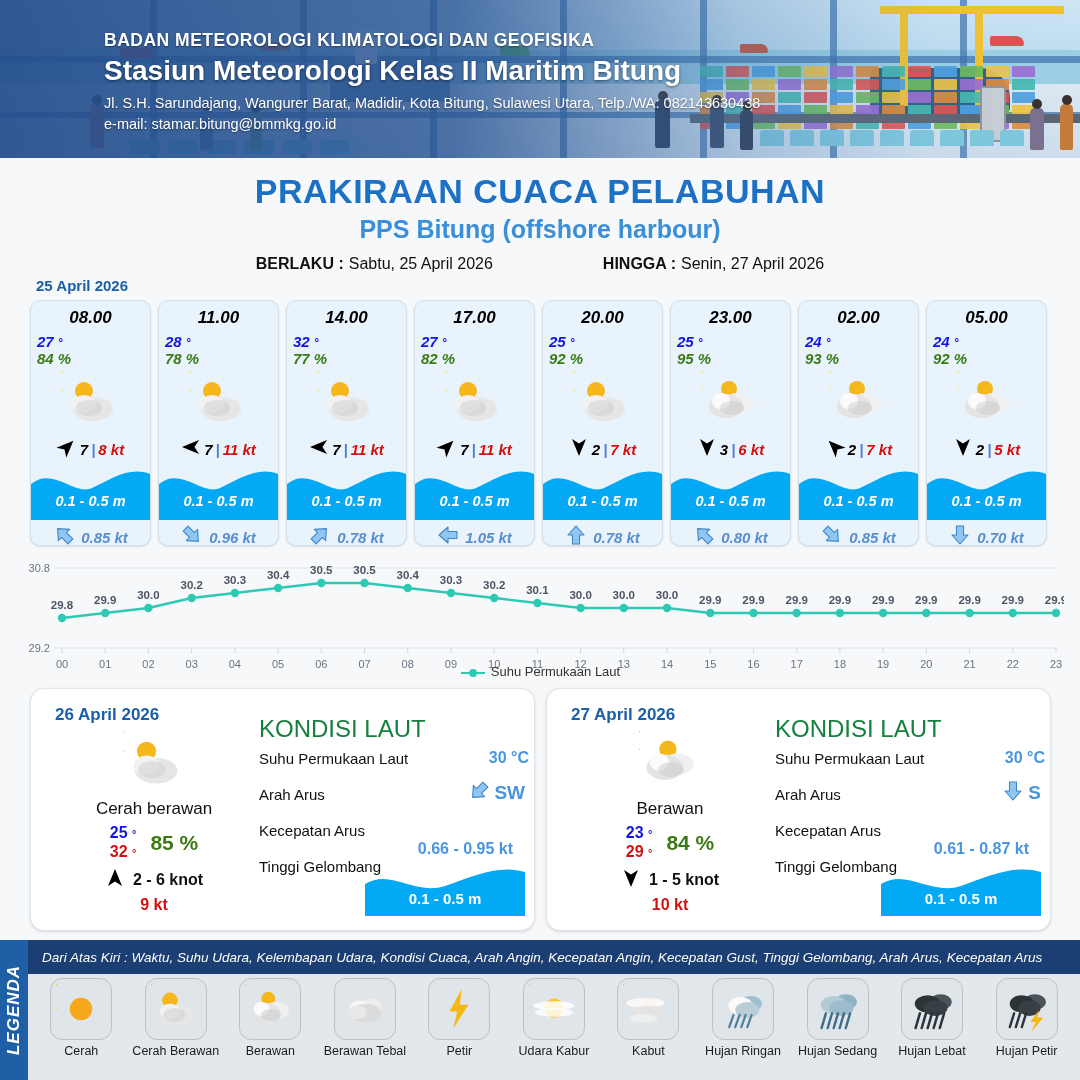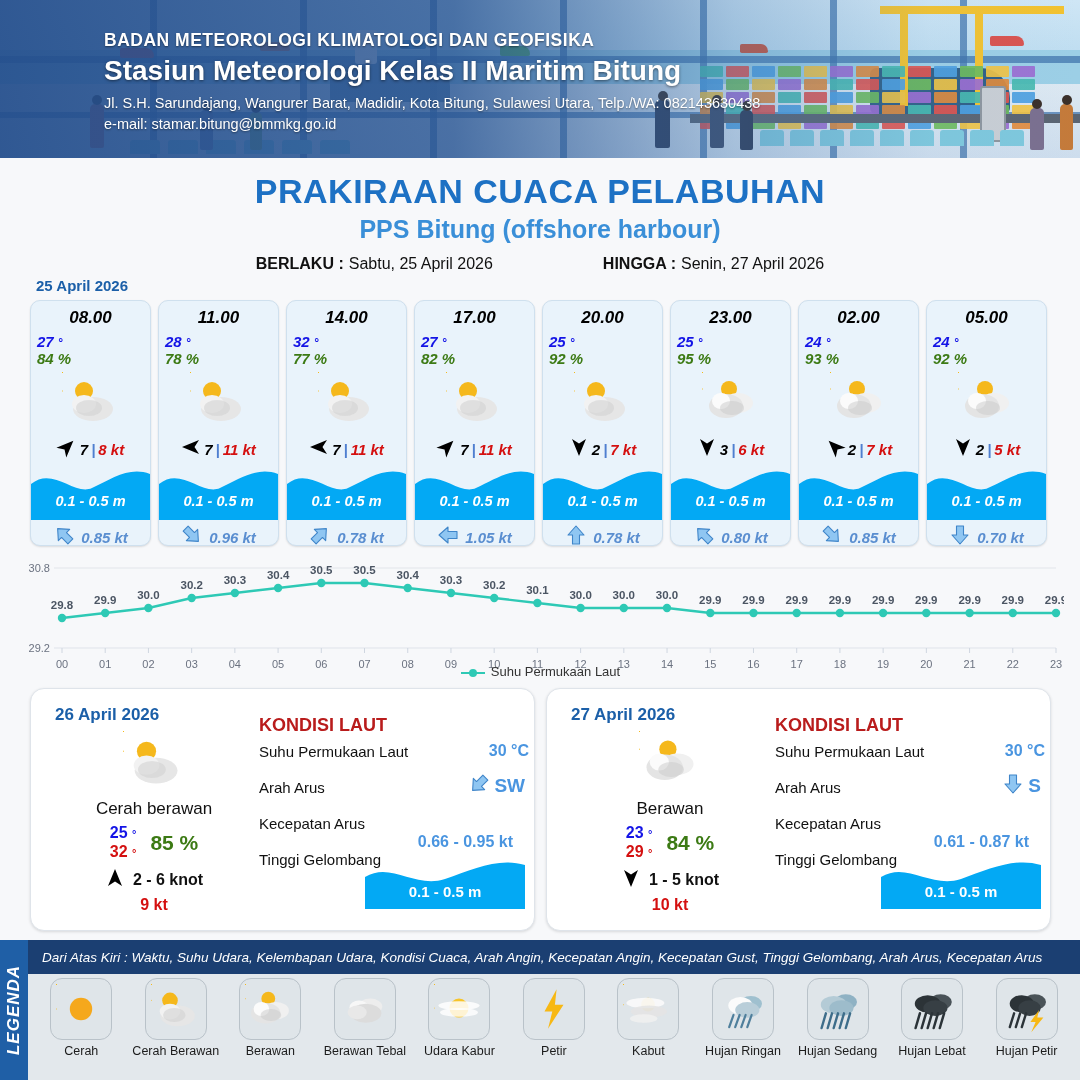--- a/index.html
+++ b/index.html
@@ -96,21 +96,21 @@
   .dp-temps { text-align:left; }
   .dp-tmin { font-size:16px; font-weight:bold; color:#1414e6; }
   .dp-tmax { font-size:16px; font-weight:bold; color:#d41010; margin-top:1px; }
   .dp-temps .deg { font-size:11px; }
   .dp-hum { font-size:21px; font-weight:bold; color:#3c7a14; }
   .dp-wind { display:flex; align-items:center; justify-content:center; gap:8px; margin-top:7px; }
   .dp-wspd { font-size:16px; font-weight:bold; color:#111; }
   .dp-gust { font-size:16px; font-weight:bold; color:#d41010; margin-top:4px; }
 
   .dp-right { position:absolute; left:228px; top:26px; width:270px; }
-  .dp-h { font-size:18px; font-weight:bold; color:#b91c1c; margin-bottom:5px; }
+  .dp-h { font-size:24px; font-weight:normal; color:#15803d; margin-bottom:5px; }
   .dp-line { position:relative; height:36px; }
   .dp-k { font-size:15px; color:#111; position:absolute; left:0; top:2px; }
   .dp-v { font-size:16px; font-weight:bold; color:#4a95e0; position:absolute; right:0; top:1px; }
   .dp-v2 { font-size:16px; font-weight:bold; color:#4a95e0; position:absolute; right:16px; top:20px; }
   .dp-dirwrap { position:absolute; right:4px; top:-4px; display:flex; align-items:center; gap:4px; }
   .dp-dir { font-size:19px; font-weight:bold; color:#4a95e0; }
   .dp-wavebox { position:absolute; right:4px; bottom:-4px; width:160px; height:52px; }
   .dp-wavetxt { position:absolute; left:0; bottom:9px; width:100%; text-align:center;
     font-size:15px; font-weight:bold; color:#fff; }
 
@@ -1131,20 +1131,28 @@
       <ellipse cx="19.0" cy="23.3" rx="9.5" ry="6.9" fill="#f7f7f7"></ellipse>
       <ellipse cx="25.9" cy="29.3" rx="15.5" ry="9.5" fill="#dcdcdc"></ellipse>
       <ellipse cx="17.2" cy="28.4" rx="9.5" ry="6.9" fill="#e8e8e8"></ellipse>
           </svg>
         </div>
     <div class="leg-lbl">Berawan Tebal</div>
       </div>
       <div class="leg-it">
         <div class="leg-box">
           <svg width="50" height="50" viewBox="0 0 50 50">
+            <polygon points="27.6,5.2 15.5,27.6 23.3,27.6 19.0,44.8 34.5,20.7 25.9,20.7" fill="#f7b814"></polygon>
+          </svg>
+        </div>
+    <div class="leg-lbl">Petir</div>
+      </div>
+      <div class="leg-it">
+        <div class="leg-box">
+          <svg width="50" height="50" viewBox="0 0 50 50">
             <line x1="25.09.31" y1="24.10" x2="25.014.44" y2="24.10" stroke="#f6b91b" stroke-width="1.3" stroke-linecap="round"></line>
             <line x1="25.08.932879584350971" y1="24.12.6229301041937103" x2="25.013.855078538993343" y2="24.14.068218120790244" stroke="#f6b91b" stroke-width="1.3" stroke-linecap="round"></line>
             <line x1="25.07.832070390658297" y1="24.15.033366010511613" x2="25.012.147701014082257" y2="24.17.806853404058828" stroke="#f6b91b" stroke-width="1.3" stroke-linecap="round"></line>
             <line x1="25.06.096753433030604" y1="24.17.036028537238145" x2="25.09.456188998169917" y2="24.110.913023853675488" stroke="#f6b91b" stroke-width="1.3" stroke-linecap="round"></line>
             <line x1="25.03.8675137710475624" y1="24.18.468673876750564" x2="25.05.99859278774724" y2="24.113.135086012919244" stroke="#f6b91b" stroke-width="1.3" stroke-linecap="round"></line>
             <line x1="25.01.3249511443242845" y1="24.19.215237623911483" x2="25.02.055026264666237" y2="24.114.293021620760669" stroke="#f6b91b" stroke-width="1.3" stroke-linecap="round"></line>
             <line x1="25.0-1.3249511443242834" y1="24.19.215237623911483" x2="25.0-2.0550262646662354" y2="24.114.293021620760669" stroke="#f6b91b" stroke-width="1.3" stroke-linecap="round"></line>
             <line x1="25.0-3.8675137710475616" y1="24.18.468673876750566" x2="25.0-5.9985927877472385" y2="24.113.135086012919247" stroke="#f6b91b" stroke-width="1.3" stroke-linecap="round"></line>
             <line x1="25.0-6.096753433030603" y1="24.17.036028537238145" x2="25.0-9.456188998169916" y2="24.110.913023853675488" stroke="#f6b91b" stroke-width="1.3" stroke-linecap="round"></line>
             <line x1="25.0-7.832070390658296" y1="24.15.033366010511615" x2="25.0-12.147701014082255" y2="24.17.806853404058831" stroke="#f6b91b" stroke-width="1.3" stroke-linecap="round"></line>
@@ -1159,28 +1167,20 @@
             <line x1="25.03.867513771047559" y1="24.1-8.468673876750566" x2="25.05.998592787747235" y2="24.1-13.135086012919247" stroke="#f6b91b" stroke-width="1.3" stroke-linecap="round"></line>
             <line x1="25.06.096753433030599" y1="24.1-7.036028537238148" x2="25.09.456188998169909" y2="24.1-10.913023853675496" stroke="#f6b91b" stroke-width="1.3" stroke-linecap="round"></line>
             <line x1="25.07.832070390658297" y1="24.1-5.033366010511612" x2="25.012.147701014082257" y2="24.1-7.8068534040588276" stroke="#f6b91b" stroke-width="1.3" stroke-linecap="round"></line>
             <line x1="25.08.932879584350971" y1="24.1-2.622930104193711" x2="25.013.855078538993343" y2="24.1-4.068218120790246" stroke="#f6b91b" stroke-width="1.3" stroke-linecap="round"></line>
             <circle cx="25.0" cy="24.1" r="9.5" fill="#f7c42a"></circle>
       <ellipse cx="25.0" cy="21.6" rx="20.7" ry="4.3" fill="#fff" opacity=".85"></ellipse>
       <ellipse cx="25.0" cy="28.4" rx="19.0" ry="4.3" fill="#fff" opacity=".8"></ellipse>
           </svg>
         </div>
     <div class="leg-lbl">Udara Kabur</div>
-      </div>
-      <div class="leg-it">
-        <div class="leg-box">
-          <svg width="50" height="50" viewBox="0 0 50 50">
-            <polygon points="27.6,5.2 15.5,27.6 23.3,27.6 19.0,44.8 34.5,20.7 25.9,20.7" fill="#f7b814"></polygon>
-          </svg>
-        </div>
-    <div class="leg-lbl">Petir</div>
       </div>
       <div class="leg-it">
         <div class="leg-box">
           <svg width="50" height="50" viewBox="0 0 50 50">
             <line x1="25.06.7620000000000005" y1="20.70" x2="25.010.488000000000001" y2="20.70" stroke="#f6b91b" stroke-width="1.3" stroke-linecap="round"></line>
             <line x1="25.06.488091487581231" y1="20.71.9050755493617475" x2="25.010.063162307268849" y2="20.72.9548110561529146" stroke="#f6b91b" stroke-width="1.3" stroke-linecap="round"></line>
             <line x1="25.05.6885563890044475" y1="20.73.6558132076347505" x2="25.08.82306705233343" y2="20.75.670240893474308" stroke="#f6b91b" stroke-width="1.3" stroke-linecap="round"></line>
             <line x1="25.04.428168282938017" y1="20.75.110378621783495" x2="25.06.86817937761815" y2="20.77.926301535827461" stroke="#f6b91b" stroke-width="1.3" stroke-linecap="round"></line>
             <line x1="25.02.809036317918756" y1="20.76.150931552587253" x2="25.04.356872656363785" y2="20.79.54022036727819" stroke="#f6b91b" stroke-width="1.3" stroke-linecap="round"></line>
             <line x1="25.00.962332936403954" y1="20.76.693172589998867" x2="25.01.4925980238102143" y2="20.710.381247282447223" stroke="#f6b91b" stroke-width="1.3" stroke-linecap="round"></line>

